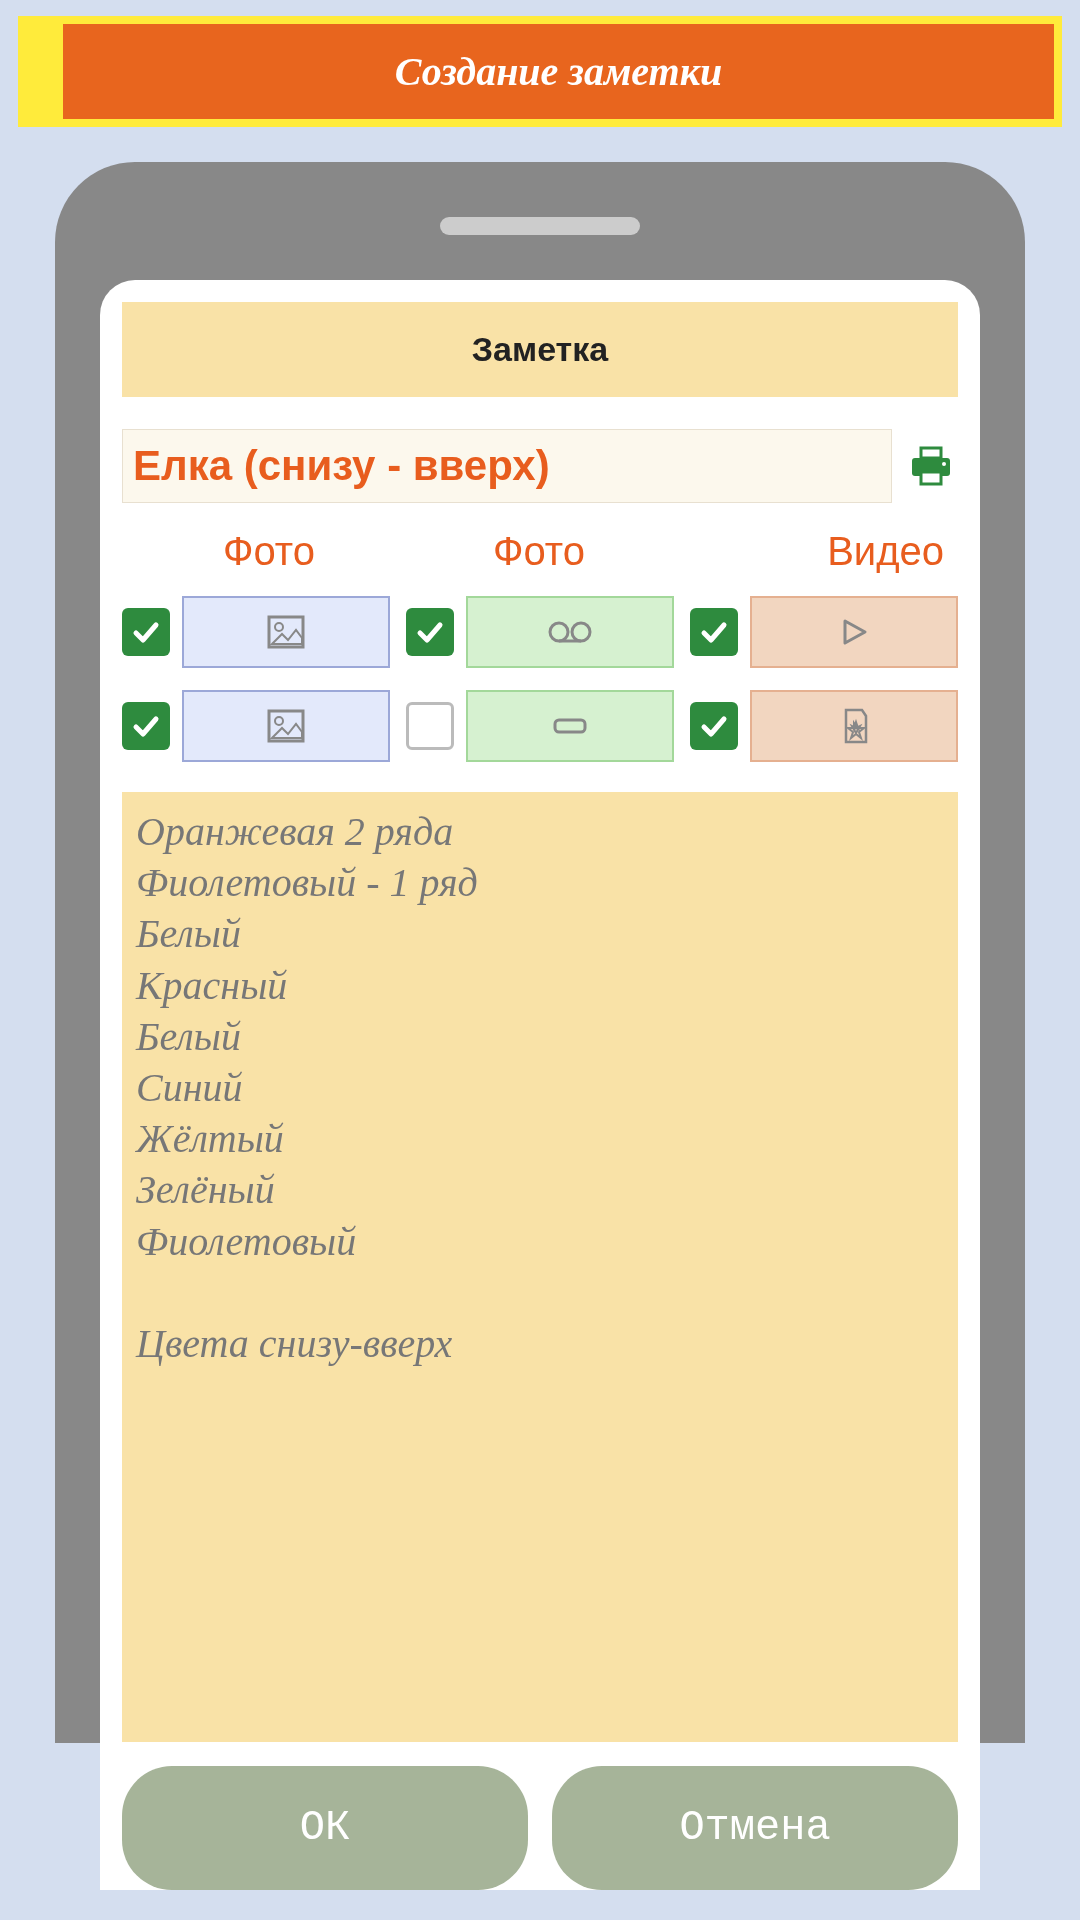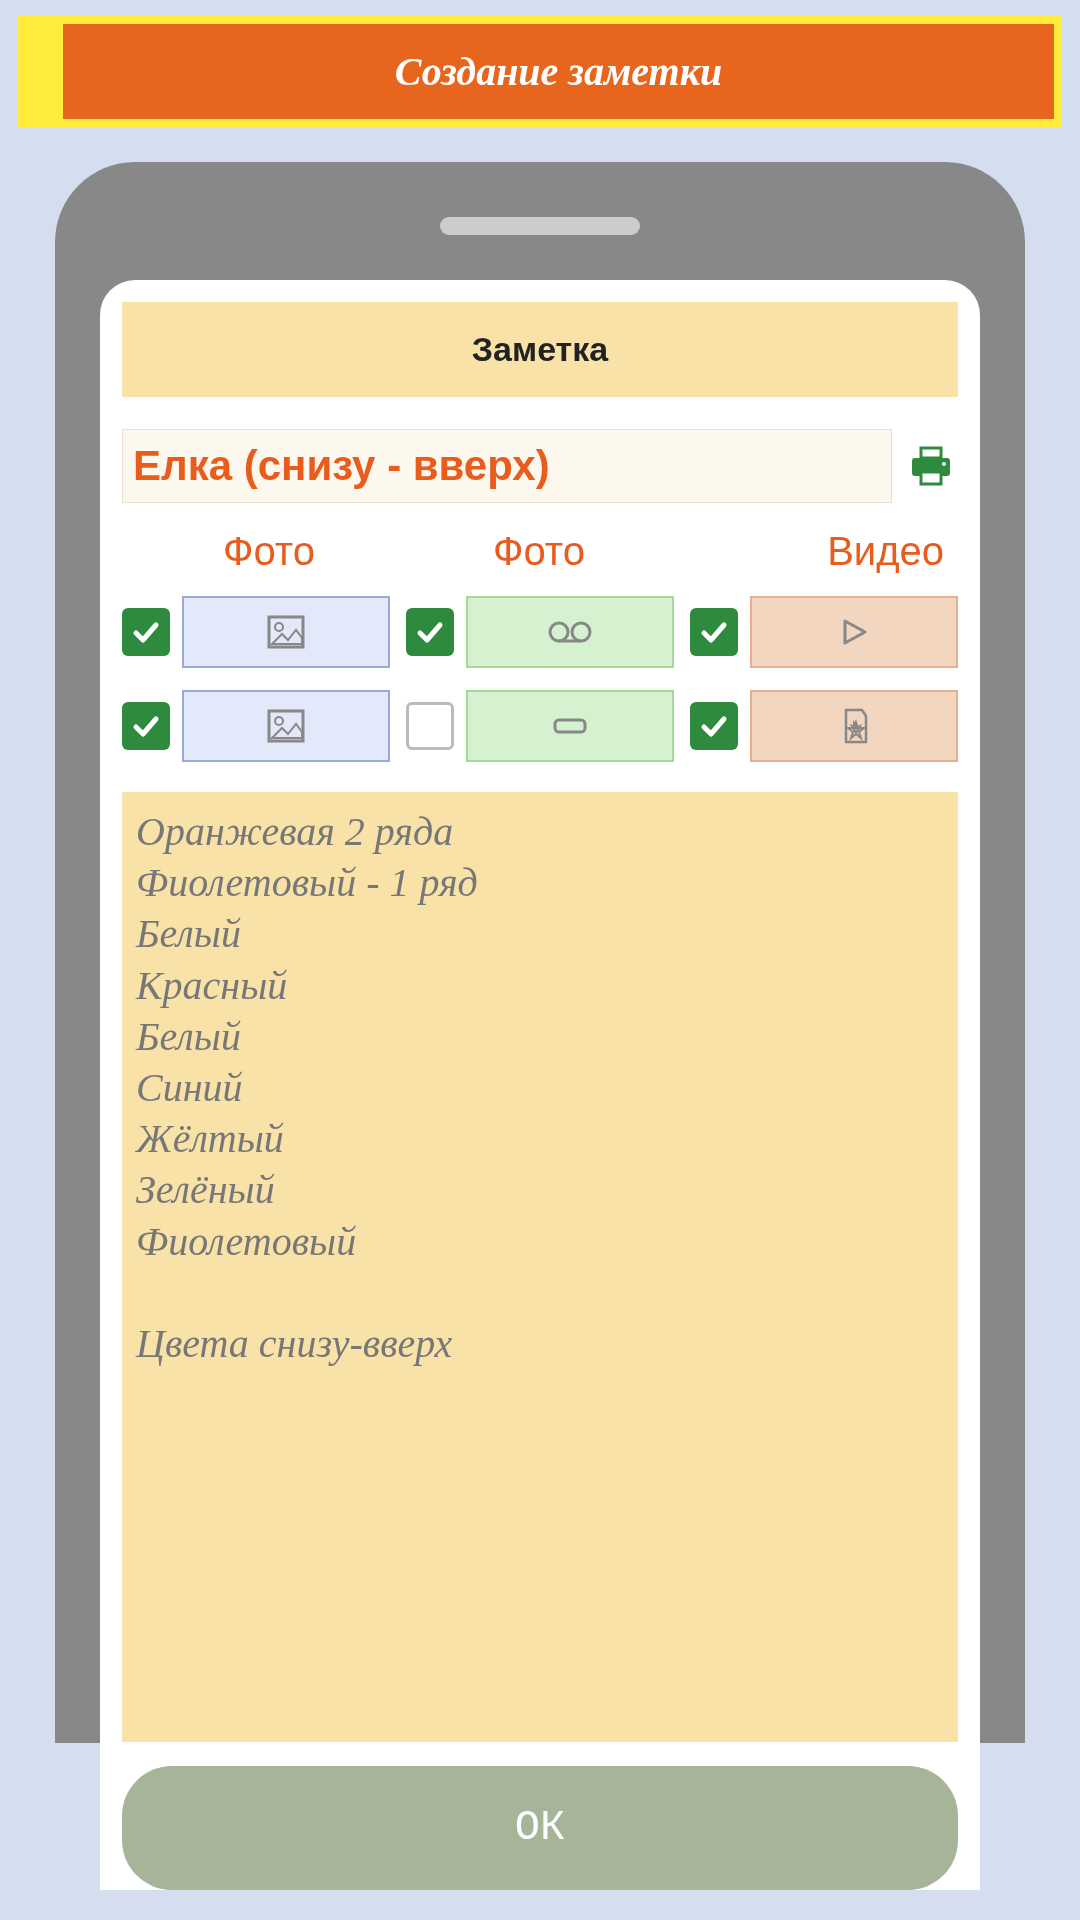--- a/index.html
+++ b/index.html
@@ -296,16 +296,17 @@
 Белый
 Синий
 Жёлтый
 Зелёный
 Фиолетовый
 
 Цвета снизу-вверх</div>
 
     <div class="button-row">
       <div class="action-btn">ОК</div>
+      <div class="action-btn">Отмена</div>
     </div>
 
   </div>
 </div>
 
 </body></html>

